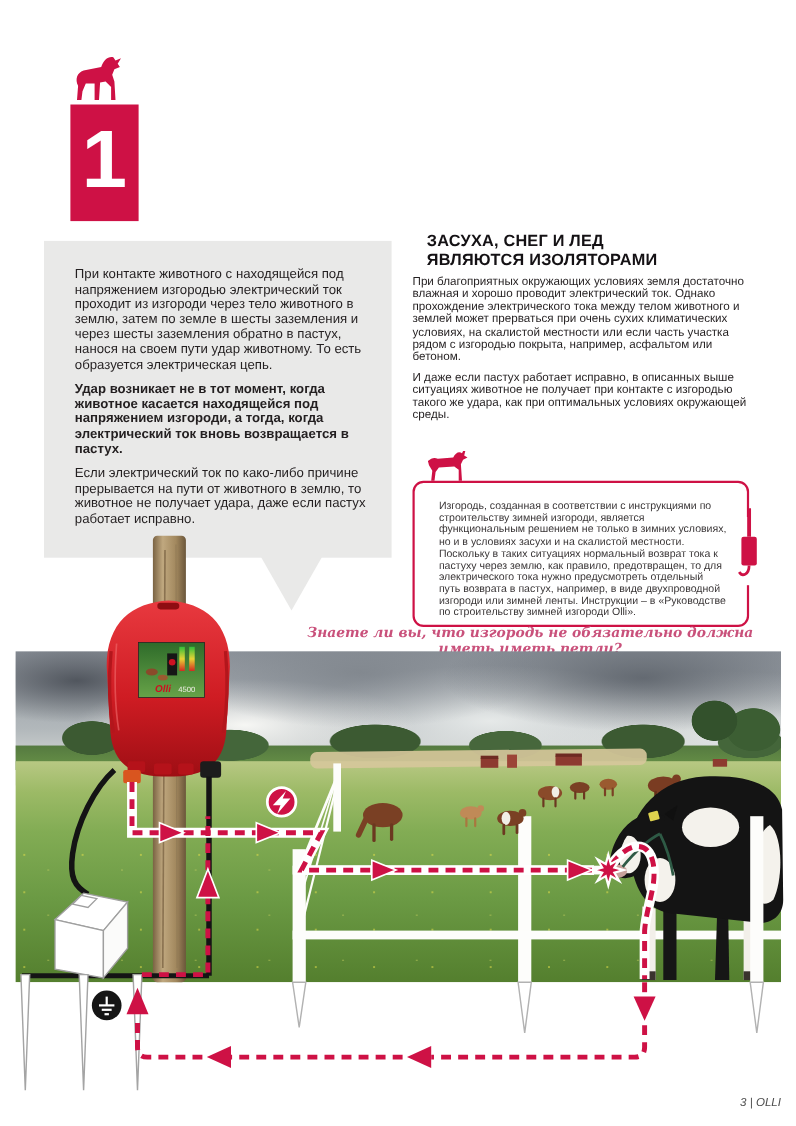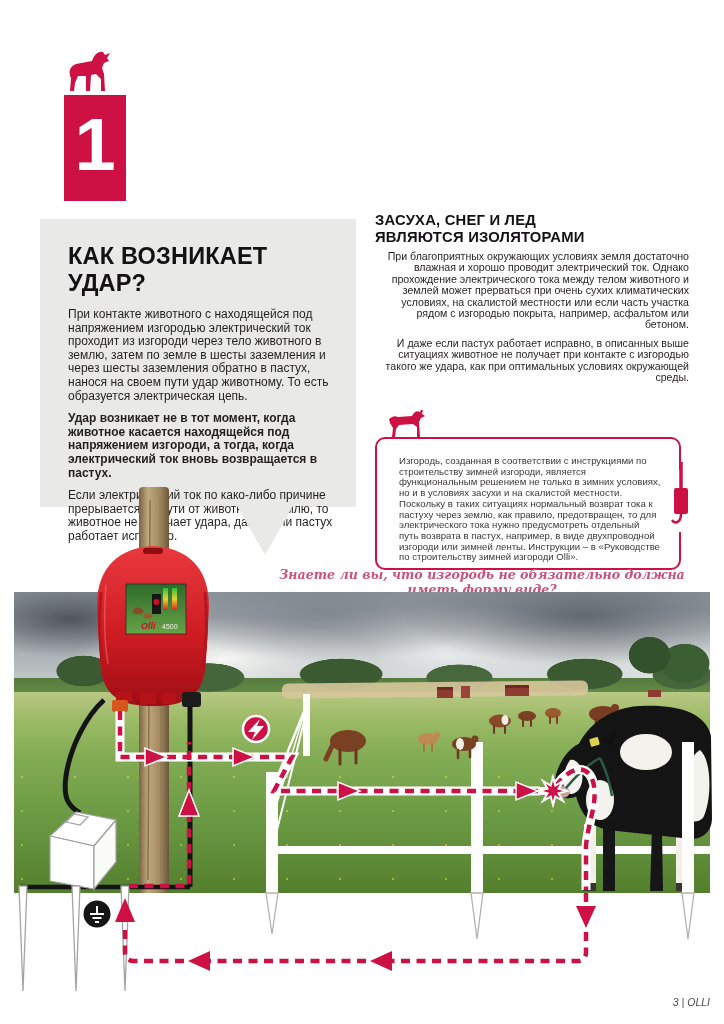--- a/index.html
+++ b/index.html
@@ -14,22 +14,22 @@
   
   .panel{left:40px;top:219px;width:316px;height:288px;background:#e9e9e8;
          padding:24px 14px 0 28px;box-sizing:border-box;}
   .panel h2{margin:0 0 11px 0;font-size:23.5px;letter-spacing:.2px;color:#141114;}
   .panel p{margin:0 0 9px 0;font-size:12px;line-height:13.6px;}
   .panel p.b{font-weight:bold;}
   .tail{left:237px;top:506px;width:0;height:0;border-left:28px solid transparent;
         border-right:28px solid transparent;border-top:49px solid #e9e9e8;}
   
   .rcol{left:375px;top:212px;width:314px;}
-  .rcol h3{margin:0 0 6px 0;font-size:14.8px;line-height:16.5px;letter-spacing:.2px;color:#141114;}
-  .rcol p{margin:0 0 7px 0;font-size:10.6px;line-height:11.4px;text-align:right;}
+  .rcol h3{margin:0 0 6px 13px;font-size:14.8px;line-height:16.5px;letter-spacing:.2px;color:#141114;}
+  .rcol p{margin:0 0 7px 0;font-size:10.6px;line-height:11.4px;}
   
   .callout{left:375px;top:437px;width:306px;height:133px;border:2px solid #ce1145;
            border-radius:10px;box-sizing:border-box;padding:17px 18px 0 22px;}
   .callout p{margin:0;font-size:9.6px;line-height:10.7px;color:#3a3637;}
   
   .tip{left:260px;top:567px;width:444px;text-align:center;
        font-family:"DejaVu Serif",serif;font-style:italic;font-weight:bold;
        font-size:12.6px;line-height:15px;color:#c9517b;}
   
   .photo{left:14px;top:592px;width:696px;height:301px;overflow:hidden;}
@@ -74,21 +74,20 @@
 <body>
 
 <div class="page">
 
   <svg class="abs" style="left:65px;top:45px;width:50px;height:50px;" viewBox="0 0 50 50">
     <path fill="#ce1145" d="M5,46 L6,33 C3,27 5,21 11,19 L27,16 C29,10 33,6 38,7 L40,10 L45,8 L42,13 L44,16 L39,18 L37,23 L39,29 L40,46 L36,46 L36,34 L31,29 L26,30 L25,46 L21,46 L21,31 L13,31 L10,38 L9,46 Z"></path>
   </svg>
   <div class="abs numbox">1</div>
 
   <div class="abs panel">
-    <h2>КАК ВОЗНИКАЕТ УДАР?</h2>
     <p>При контакте животного с находящейся под напряжением изгородью электрический ток проходит из изгороди через тело животного в землю, затем по земле в шесты заземления и через шесты заземления обратно в пастух, нанося на своем пути удар животному. То есть образуется электрическая цепь.</p>
     <p class="b">Удар возникает не в тот момент, когда животное касается находящейся под напряжением изгороди, а тогда, когда электрический ток вновь возвращается в пастух.</p>
     <p>Если электрический ток по како-либо причине прерывается на пути от животного в землю, то животное не получает удара, даже если пастух работает исправно.</p>
   </div>
   <div class="abs tail"></div>
 
   <div class="abs rcol">
     <h3>
       <span>ЗАСУХА, СНЕГ И ЛЕД</span><br>
       <span>ЯВЛЯЮТСЯ ИЗОЛЯТОРАМИ</span>
@@ -104,21 +103,21 @@
     <p>Изгородь, созданная в соответствии с инструкциями по строительству зимней изгороди, является функциональным решением не только в зимних условиях, но и в условиях засухи и на скалистой местности. Поскольку в таких ситуациях нормальный возврат тока к пастуху через землю, как правило, предотвращен, то для электрического тока нужно предусмотреть отдельный путь возврата в пастух, например, в виде двухпроводной изгороди или зимней ленты. Инструкции – в «Руководстве по строительству зимней изгороди Olli».</p>
   </div>
   <svg class="abs" style="left:664px;top:458px;width:40px;height:86px;" viewBox="0 0 40 86">
     <rect x="12" y="12" width="14" height="62" fill="#fff"></rect>
     <line x1="17" y1="4" x2="17" y2="30" stroke="#ce1145" stroke-width="3.5"></line>
     <rect x="10" y="30" width="14" height="26" rx="2" fill="#ce1145"></rect>
     <path d="M17,56 C17,64 11,67 8,62" stroke="#ce1145" stroke-width="2.5" fill="none"></path>
   </svg>
 
   <div class="abs tip">
-    <div>Знаете ли вы, что изгородь не обязательно должна иметь форму виде?</div>
+    <div>Знаете ли вы, что изгородь не обязательно должна иметь иметь петли?</div>
     <div>Подать ток можно и на прямую изгородь, и изгородь любой другой формы.</div>
   </div>
 
   <div class="abs photo">
     <div class="abs sky"></div>
     <div class="abs treeline"></div>
     <div class="abs bigtree"></div>
     <div class="abs field"></div>
     <div class="abs cropstrip"></div>
     <div class="abs flowers"></div>

